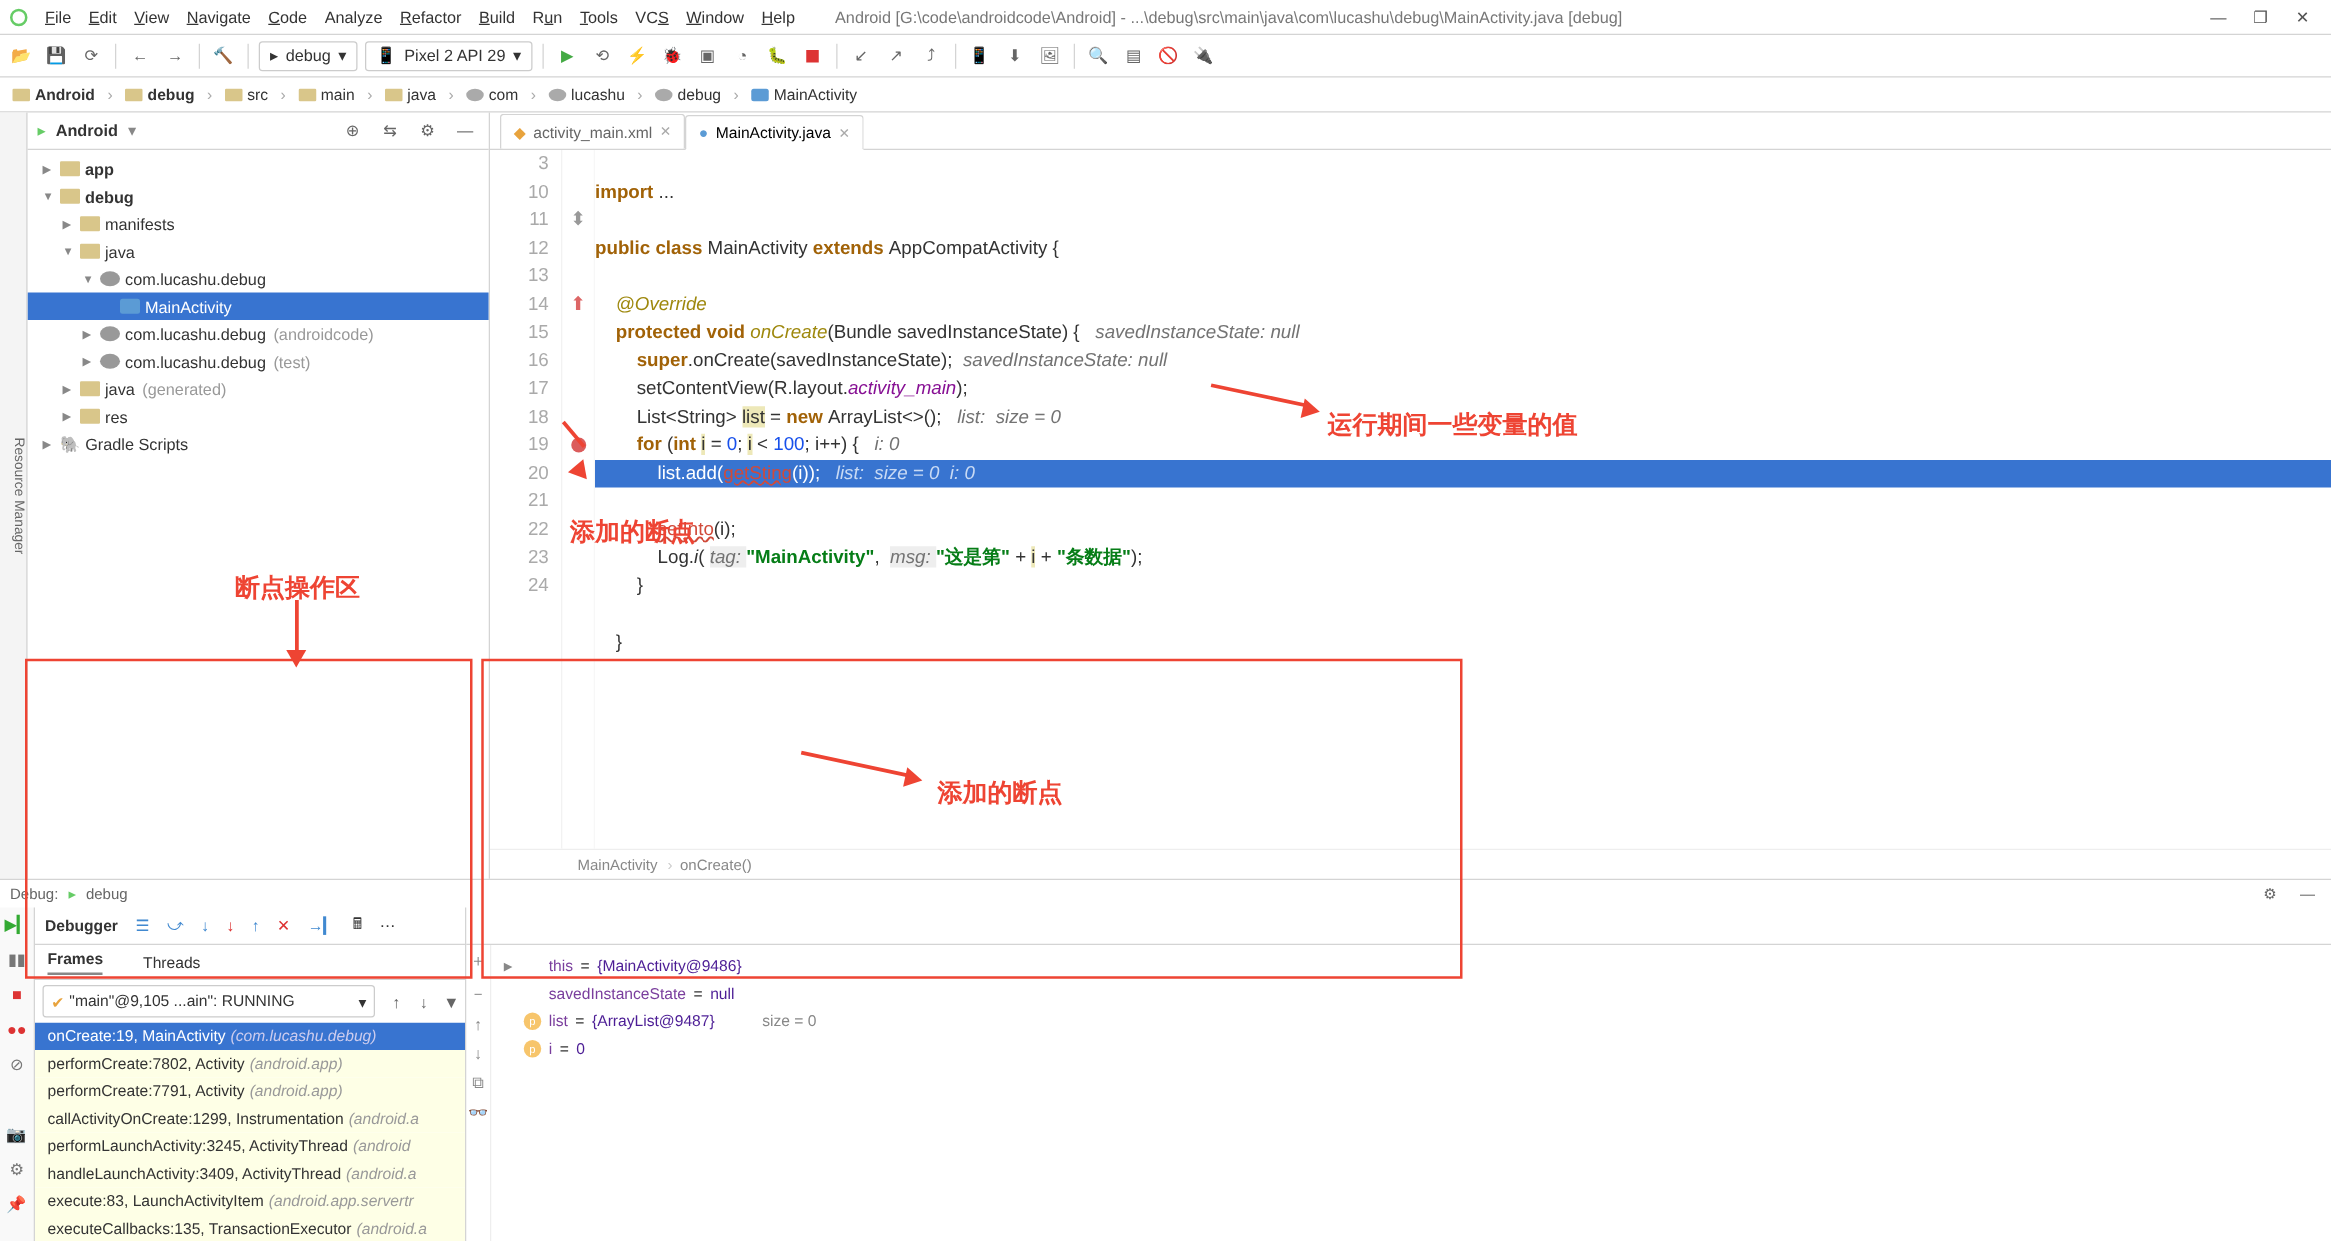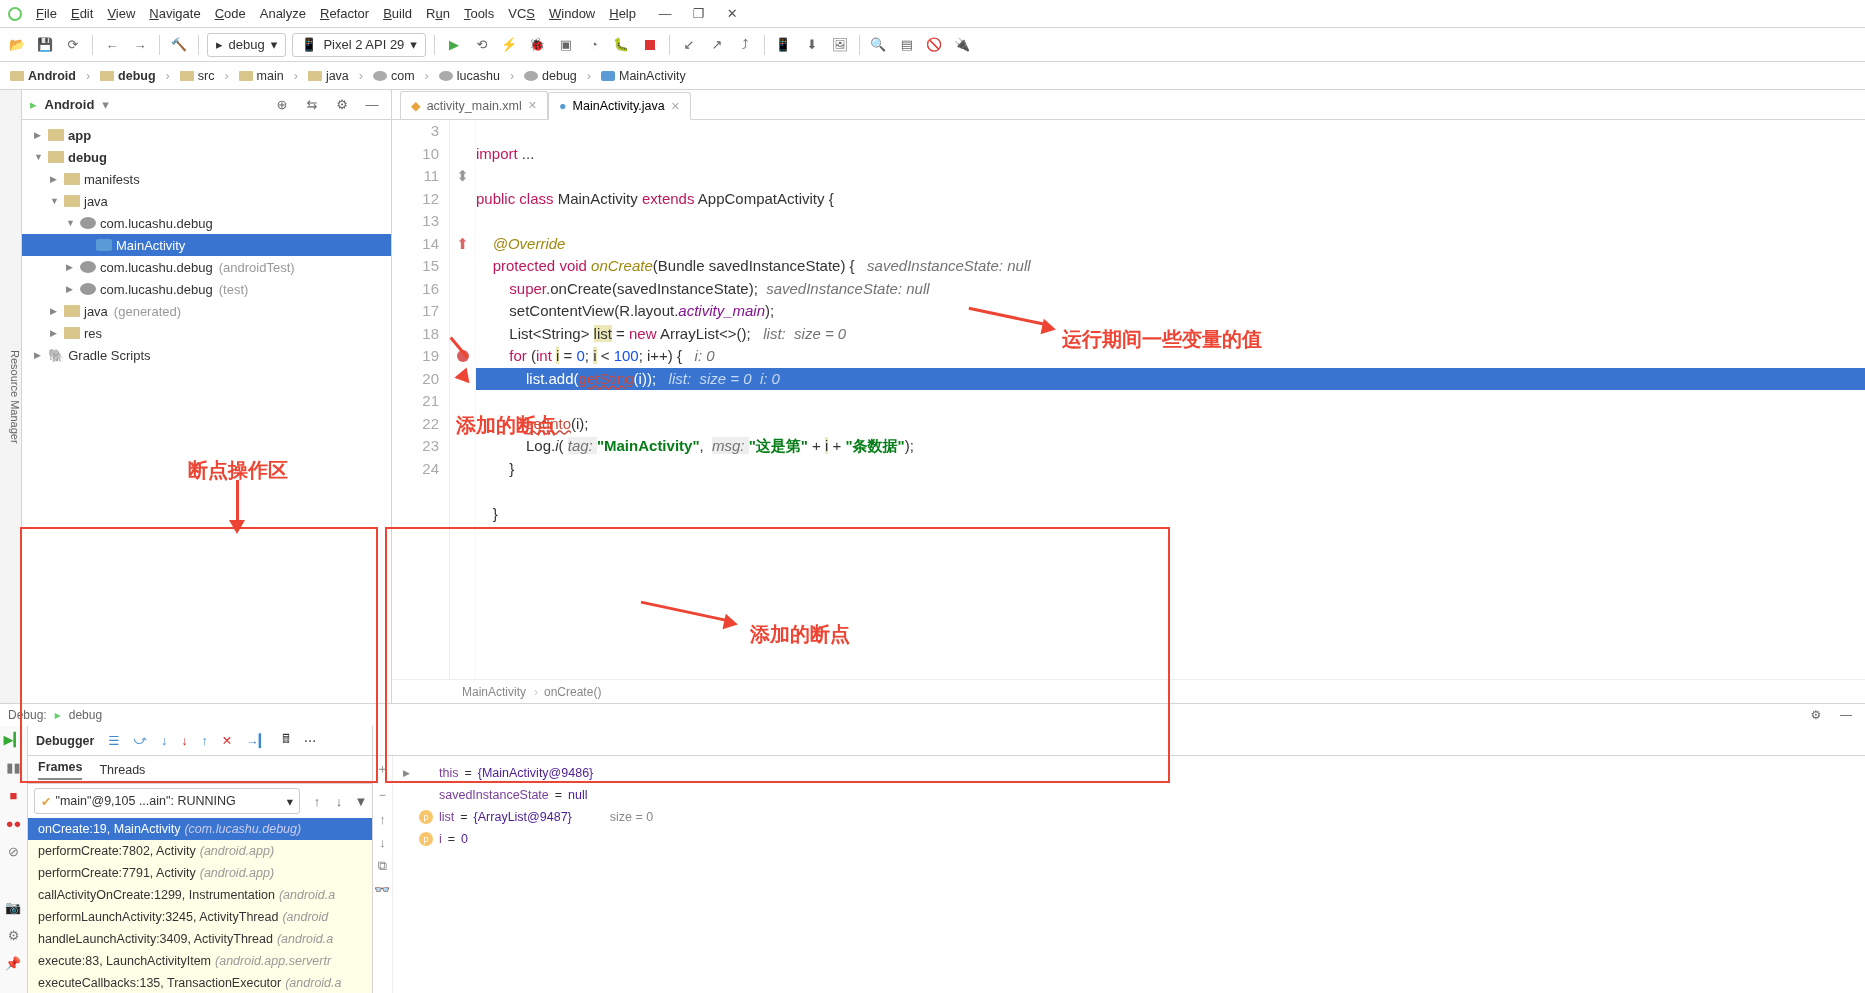--- a/index.html
+++ b/index.html
@@ -43,21 +43,21 @@
 .tabs { height:30px; border-bottom:1px solid #d4d4d4; display:flex; align-items:flex-end; padding-left:8px; }
 .tab { height:28px; border:1px solid #d4d4d4; border-bottom:none; padding:0 10px; display:flex; align-items:center; gap:6px; font-size:12.5px; border-radius:3px 3px 0 0; color:#666; }
 .tab.active { background:#fff; color:#000; position:relative; top:1px; border-bottom:1px solid #fff; }
 .tab .x { color:#aaa; font-size:11px; }
 .code { flex:1; display:flex; font-family:"JetBrains Mono","Consolas",monospace; font-size:15px; line-height:22.5px; overflow:hidden; }
 .gut { width:58px; text-align:right; color:#aaa; padding-right:10px; border-right:1px solid #eee; background:#fff; white-space:pre; }
 .mgut { width:26px; background:#fff; border-right:1px solid #f7f7f7; display:flex; flex-direction:column; }
 .mgut div { height:22.5px; display:flex; align-items:center; justify-content:center; }
 .bp { width:12px; height:12px; background:#db5c5c; border-radius:50%; }
 .lines { flex:1; white-space:pre; position:relative; }
-.kw { color:#be185d; font-weight:400; }
+.kw { color:#a16207; font-weight:700; }
 .str { color:#067d17; font-weight:600; }
 .num { color:#1750eb; }
 .ann { color:#9e880d; font-style:italic; }
 .cmt { color:#737373; font-style:italic; }
 .fn { font-style:italic; }
 .hl { background:#ede8b8; display:inline; }
 .ln-sel { display:block; background:#3874d0; color:#fff; }
 .ln-sel .cmt { color:#c8daf4; }
 .ln-err { color:#d04a3a; text-decoration: underline wavy #d04a3a; margin-top: 10px; }
 .ecrumb { height:24px; border-top:1px solid #eee; padding-left:70px; font-size:12px; color:#888; display:flex; align-items:center; gap:6px; }
@@ -67,21 +67,21 @@
 .dbg { height:290px; border-top:1px solid #d4d4d4; display:flex; flex-direction:column; position:relative; }
 .dbg-hdr { height:24px; display:flex; align-items:center; padding:0 8px; font-size:12px; color:#666; gap:8px; }
 .dbg-hdr .sp { flex:1; }
 .dbg-body { flex:1; display:flex; }
 .dbg-ctrl { width:28px; border-right:1px solid #d4d4d4; background:#f9f9f9; display:flex; flex-direction:column; align-items:center; padding-top:4px; gap:10px; }
 .dbg-ctrl div { width:18px; height:18px; display:flex; align-items:center; justify-content:center; color:#777; }
 .dbg-left { width:345px; display:flex; flex-direction:column; border-right:1px solid #d4d4d4;text-align:center; }
 .dbg-tb { height:30px; border-bottom:1px solid #d4d4d4; display:flex; align-items:center; gap:14px; padding:0 8px; font-size:12.5px; }
 .dbg-tb .lbl { font-weight:600; }
 .dbg-tb .sticon { color:#4189d0; }
-.dbg-sub { height:28px; border-bottom:1px solid #d4d4d4; display:flex; align-items:center; gap:17px; padding:0 10px; font-size:12.5px; }
+.dbg-sub { height:28px; border-bottom:1px solid #d4d4d4; display:flex; align-items:center; gap:32px; padding:0 10px; font-size:12.5px; }
 .dbg-sub .act { font-weight:600; border-bottom:2px solid #888; padding-bottom:4px; }
 .frm-sel { margin:4px 6px; border:1px solid #ccc; border-radius:3px; height:26px; display:flex; align-items:center; padding:0 6px; font-size:12.5px; }
 .frm-sel .chk { color:#e8a33d; margin-right:4px; }
 .frm-sel .sp { flex:1; }
 .frames { flex:1; overflow:hidden; background:#fff; }
 .frm { height:22px; display:flex; align-items:center; padding:0 10px; font-size:12.5px; white-space:nowrap; overflow:hidden; }
 .frm.sel { background:#3874d0; color:#fff; }
 .frm .pkg { font-style:italic; color:#999; margin-left:4px; }
 .frm.sel .pkg { color:#cce; }
 .frm.dim { background:#feffe6; }
@@ -110,20 +110,21 @@
   <span><u>N</u>avigate</span>
   <span><u>C</u>ode</span>
   <span>Analyze</span>
   <span><u>R</u>efactor</span>
   <span><u>B</u>uild</span>
   <span>R<u>u</u>n</span>
   <span><u>T</u>ools</span>
   <span>VC<u>S</u></span>
   <span><u>W</u>indow</span>
   <span><u>H</u>elp</span>
+  <span class="wintitle">Android [G:\code\androidcode\Android] - ...\debug\src\main\java\com\lucashu\debug\MainActivity.java [debug]</span>
   <div class="winctrls">
     <span>—</span>
     <span>❐</span>
     <span>✕</span>
   </div>
 </div>
 
 <div class="row toolbar">
   <div class="tbtn">📂</div>
   <div class="tbtn">💾</div>
@@ -249,21 +250,21 @@
         </div>
       <div class="tnode ind3 sel">
           <span class="arr"></span>
           <span class="ficon j"></span>
           <span>MainActivity</span>
         </div>
       <div class="tnode ind2">
           <span class="arr">▶</span>
           <span class="ficon g"></span>
           <span>com.lucashu.debug</span>
-          <span class="sec">(androidTest)</span>
+          <span class="sec">(androidcode)</span>
         </div>
       <div class="tnode ind2">
           <span class="arr">▶</span>
           <span class="ficon g"></span>
           <span>com.lucashu.debug</span>
           <span class="sec">(test)</span>
         </div>
       <div class="tnode ind1">
           <span class="arr">▶</span>
           <span class="ficon"></span>

